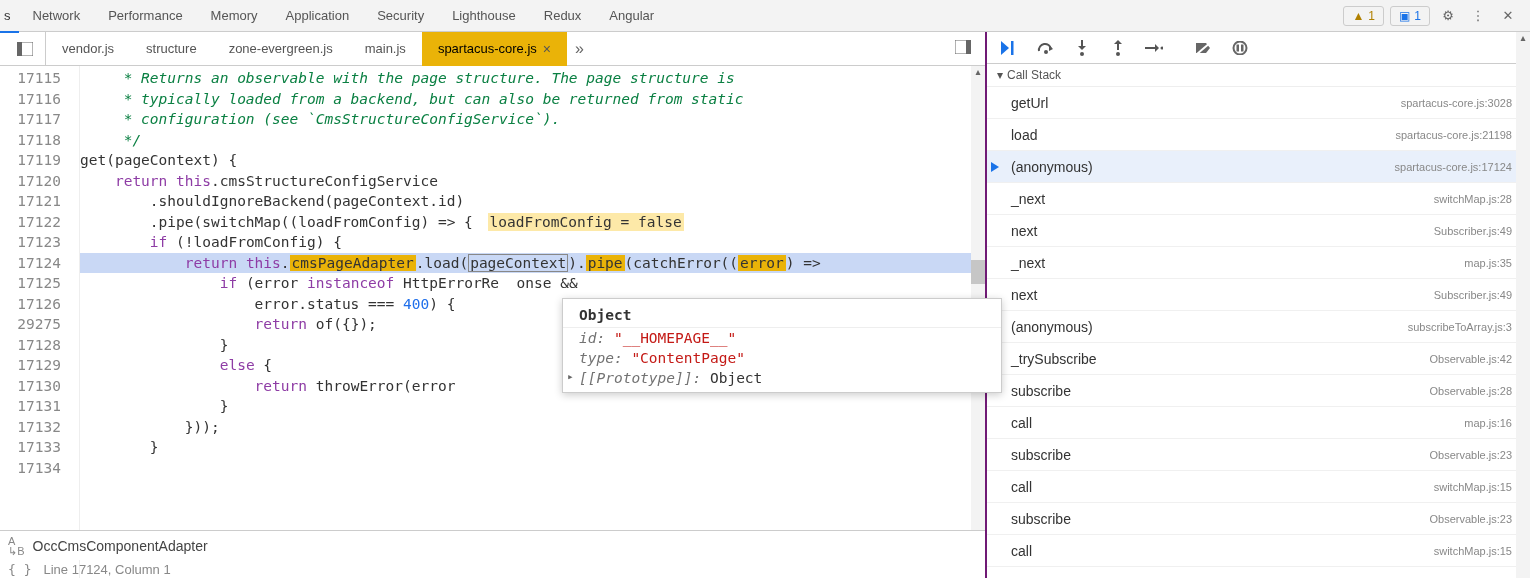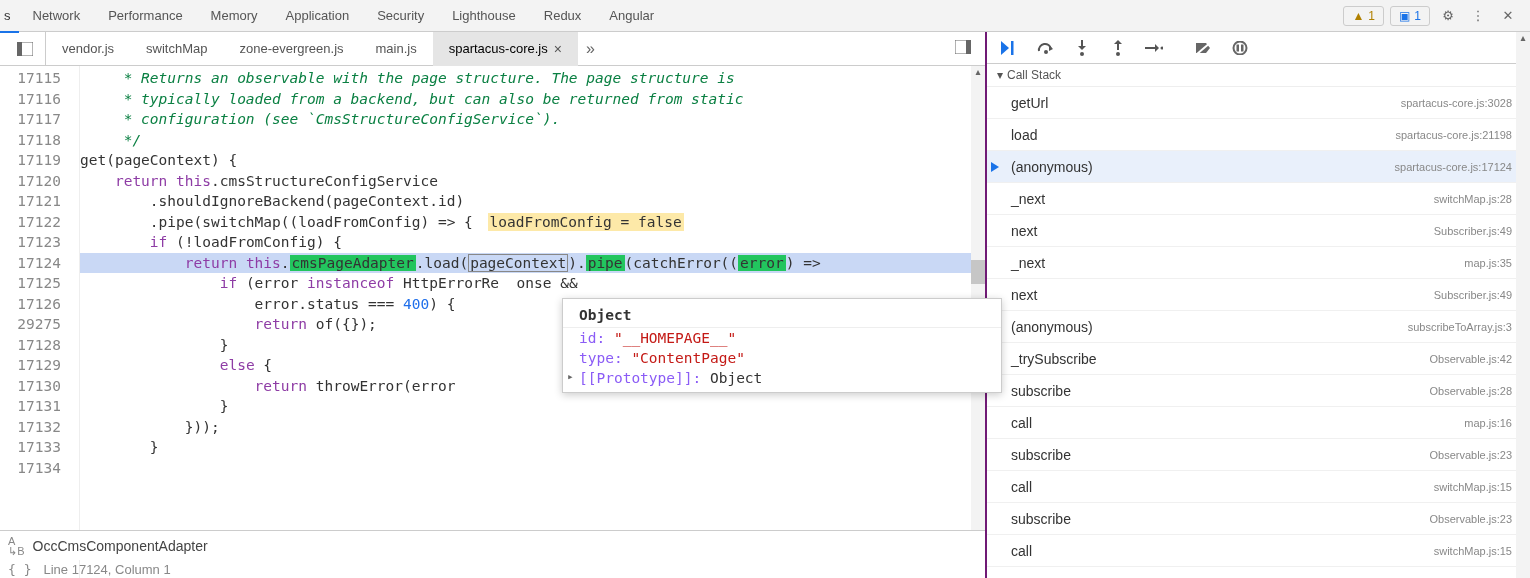--- a/index.html
+++ b/index.html
@@ -10,41 +10,41 @@
 .toptab:first-child { padding: 0 8px 0 4px; color: #333; }
 .top-right { margin-left: auto; display: flex; align-items: center; gap: 2px; padding-right: 8px; }
 .icon-btn { width: 28px; height: 28px; display: inline-flex; align-items: center; justify-content: center; cursor: pointer; color: #666; }
 .badge { display: inline-flex; align-items: center; padding: 2px 8px; border: 1px solid #ccc; border-radius: 3px; margin: 0 2px; gap: 4px; font-size: 12px; }
 .badge.warn { color: #b08000; }
 .badge.msg { color: #1a73e8; }
 .main { display: flex; height: 546px; }
 .left-pane { flex: 0 0 987px; display: flex; flex-direction: column; border-right: 2px solid #701a75; position: relative; }
 .file-tabbar { display: flex; align-items: center; height: 34px; border-bottom: 1px solid #ccc; padding: 0 4px; }
 .file-tab { padding: 0 16px; height: 34px; line-height: 34px; color: #555; cursor: pointer; display: flex; align-items: center; gap: 6px; }
-.file-tab.active { background: #e5e5e5; color: #000; }
+.file-tab.active { background: #eab308; color: #000; }
 .file-tab.active .closex { color: #666; }
 .closex { font-size: 14px; color: transparent; }
 .file-tab.active .closex { color: #555; }
 .sidebar-icon { width: 42px; display: flex; justify-content: center; align-items: center; border-right: 1px solid #ccc; }
 .code-area { display: flex; flex: 1; position: relative; font-family: Consolas, monospace; font-size: 14.5px; overflow: hidden; }
 .gutter { width: 80px; background: #fff; text-align: right; padding-right: 18px; color: #888; line-height: 20.5px; border-right: 1px solid #eee; padding-top: 2px; }
 .code { flex: 1; white-space: pre; line-height: 20.5px; padding-top: 2px; position: relative; }
 .code-line { padding-left: 0; height: 20.5px; }
 .code-line.hl { background: #c9d8f5; }
 .comment { color: #0b8043; font-style: italic; }
 .kw { color: #8e3ca5; }
 .num { color: #1f6feb; }
-.hover-hl { background: #22c55e; padding: 0 2px; }
+.hover-hl { background: #eab308; padding: 0 2px; }
 .id-hl { border: 1px solid #888; padding: 0 1px; }
 .eval-box { background: #fde9a8; padding: 1px 2px; margin-left: 6px; margin-top: 23px; }
 .tooltip { position: absolute; left: 562px; top: 298px; width: 440px; background: #fff; border: 1px solid #ccc; box-shadow: 0 2px 8px rgba(0,0,0,.2); font-family: Consolas, monospace; font-size: 14.5px; padding: 4px 0; z-index: 10; }
 .tooltip .hdr { font-weight: bold; padding: 4px 16px; border-bottom: 1px solid #eee; }
 .tooltip .row { padding: 2px 16px; }
 .tooltip .row.expandable::before { content: "▸"; position: absolute; margin-left: -12px; color: #666; font-size: 11px; }
-.purple { color: #8b5cf6; }
+.purple { color: #737373; font-style: italic; }
 .red { color: #c41a16; }
 .vscroll { position: absolute; right: 0; top: 34px; width: 14px; bottom: 46px; background: #f3f3f3; }
 .vscroll .thumb { width: 100%; height: 24px; background: #c6c6c6; position: absolute; top: 194px; }
 .vscroll::before { content: "▴"; display: block; text-align: center; font-size: 10px; color: #666; }
 .hscroll { position: absolute; left: 80px; right: 0; bottom: 28px; height: 18px; display: flex; align-items: center; background: #f3f3f3; }
 .hscroll .thumb { width: 28px; height: 14px; background: #c6c6c6; margin-left: 4px; }
 .hscroll::before { content: "◂"; font-size: 11px; color: #666; padding: 0 4px; }
 .search-bar { position: absolute; left: 0; right: 0; bottom: 18px; height: 30px; border-top: 1px solid #ccc; display: flex; align-items: center; background: #fff; padding: 0 8px; gap: 8px; }
 .search-icon { font-family: sans-serif; font-size: 11px; color: #888; line-height: 10px; }
 .search-input { width: 100%; border: none; height: 26px; font-size: 14px; outline: none; color: #444; }
@@ -98,21 +98,21 @@
     <div class="file-tabbar">
       <div class="sidebar-icon" style="height:34px;">
           <span class="icon-btn">
         <svg width="16" height="14" viewBox="0 0 16 14">
               <rect x="0" y="0" width="16" height="14" fill="none" stroke="#666"></rect>
               <rect x="0" y="0" width="5" height="14" fill="#666"></rect>
             </svg>
       </span>
         </div>
       <div class="file-tab">vendor.js</div>
-      <div class="file-tab">switchMap</div>
+      <div class="file-tab">structure</div>
       <div class="file-tab">zone-evergreen.js</div>
       <div class="file-tab">main.js</div>
       <div class="file-tab active">
           <span>spartacus-core.js</span>
           <span class="closex">×</span>
         </div>
       <div class="more-tabs">»</div>
       <div class="show-nav">
         <svg width="16" height="14" viewBox="0 0 16 14">
             <rect x="0" y="0" width="16" height="14" fill="none" stroke="#666"></rect>

